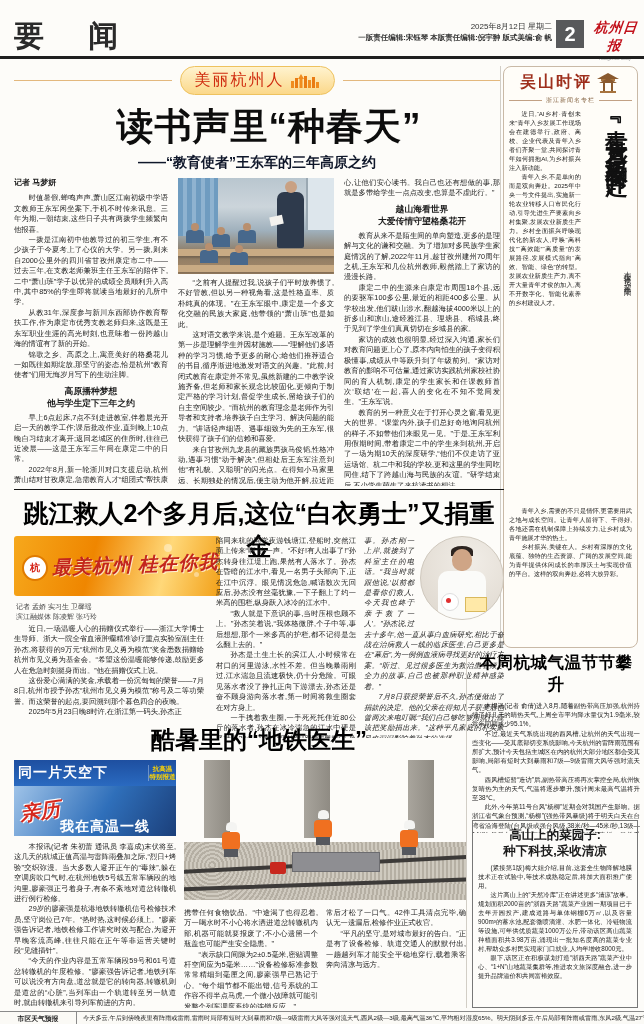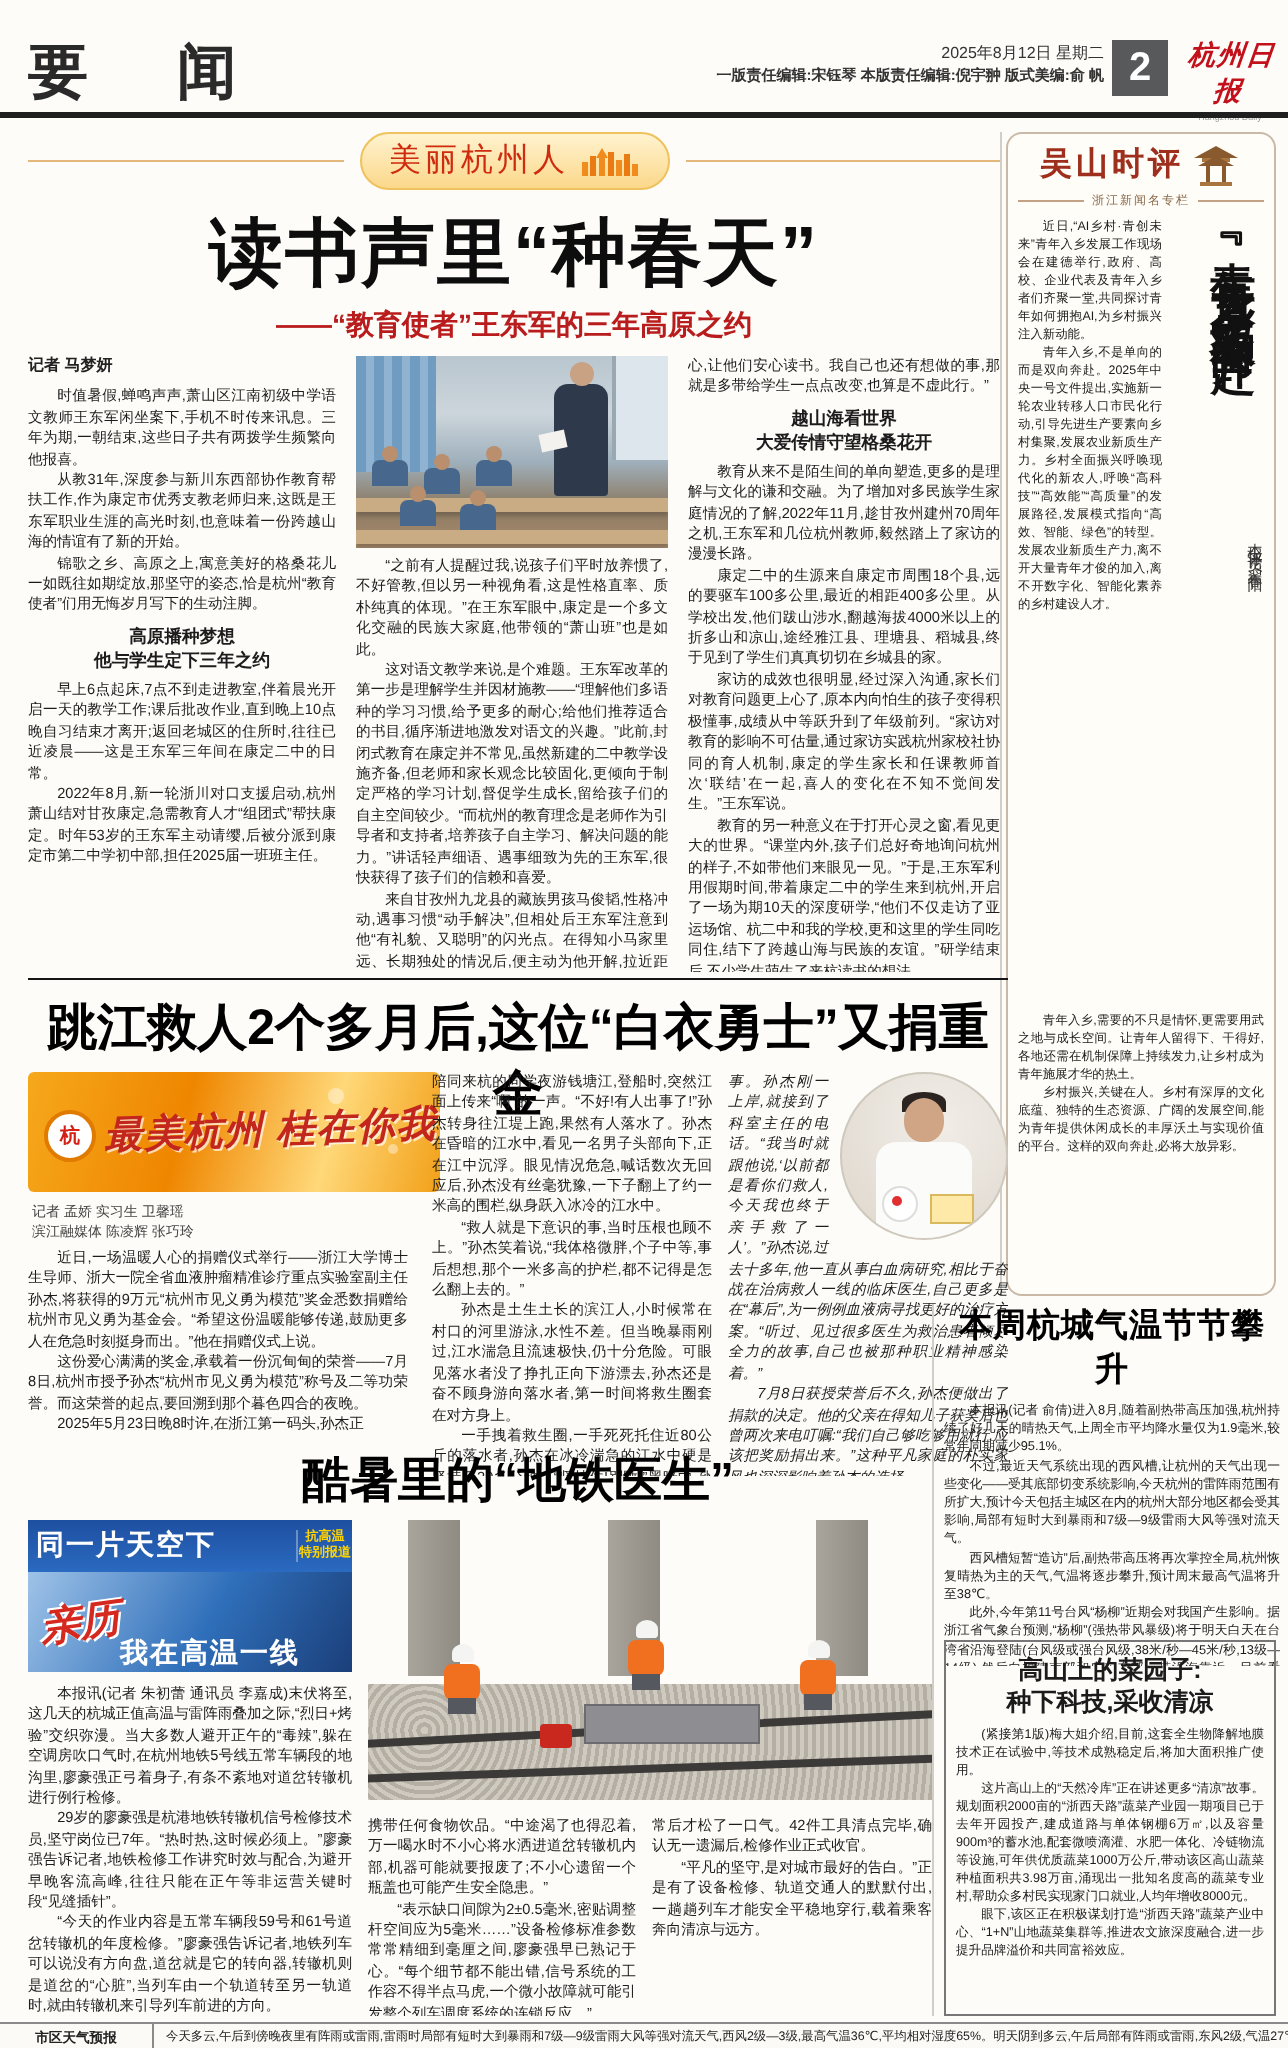--- a/index.html
+++ b/index.html
@@ -23,23 +23,23 @@
   .col p.noind{text-indent:0;}
   .colsub{font-weight:800;text-align:center;font-size:8.8px;line-height:12px;margin:4px 0;text-indent:0 !important;}
   .byline{font-size:8px;font-weight:700;text-indent:0 !important;margin-bottom:5px !important;color:#222;}
   
   .main-art{position:absolute;left:14px;top:66px;width:486px;height:420px;}
   .badge-row{position:absolute;left:0;top:0;width:100%;display:flex;align-items:center;}
   .badge-row .sideline{flex:1;height:1px;background:#e3b87e;}
   .badge{margin:0 8px;padding:3px 14px;background:linear-gradient(180deg,#fff3cf,#fbd88a);
          border:1px solid #eec25f;border-radius:15px;color:#cf2b0e;font-weight:400;font-size:16px;
          display:flex;align-items:center;gap:5px;letter-spacing:2px;}
-  .m-title{position:absolute;left:0;top:36px;width:100%;text-align:center;font-size:37px;font-weight:900;
+  .m-title{position:absolute;left:12px;top:36px;width:100%;text-align:center;font-size:37px;font-weight:900;
            color:#0d0d0d;letter-spacing:1px;}
-  .m-sub{position:absolute;left:0;top:88px;width:100%;text-align:center;font-size:14px;font-weight:600;color:#b91c1c;}
+  .m-sub{position:absolute;left:0;top:88px;width:100%;text-align:center;font-size:14px;font-weight:600;color:#0f172a;}
   
   .ph-class{position:relative;width:156px;height:96px;margin-bottom:4px;overflow:hidden;
             background:linear-gradient(180deg,#b9c6cf 0%,#ccd5db 30%,#9fb0bc 55%,#8c7a63 78%,#a78b6b 100%);}
   .curtain{position:absolute;left:0;top:0;width:40px;height:58px;
            background:repeating-linear-gradient(90deg,#6f9cc0 0 5px,#8fb3d0 5px 9px);}
   .windowp{position:absolute;right:0;top:0;width:26px;height:52px;background:#dde6ec;border-left:2px solid #9aa8b2;}
   .desk1,.desk2{position:absolute;left:0;width:100%;height:7px;background:#c9ab84;box-shadow:0 2px 2px #00000033;}
   .desk1{bottom:18px;} .desk2{bottom:2px;}
   .stud{position:absolute;width:18px;height:13px;background:#47688c;border-radius:4px 4px 0 0;}
   .stud::before{content:"";position:absolute;left:5px;top:-7px;width:8px;height:8px;border-radius:50%;background:#b98f6e;}
@@ -163,20 +163,21 @@
       </div>
       <div class="sideline"></div>
     </div>
     <div class="m-title">读书声里“种春天”</div>
     <div class="m-sub">——“教育使者”王东军的三年高原之约</div>
 
     <div class="col" style="left:0;top:112px;width:154px;height:308px;">
       <p class="byline">记者 马梦妍</p>
       <div>
           <p>时值暑假,蝉鸣声声,萧山区江南初级中学语文教师王东军闲坐案下,手机不时传来讯息。三年为期,一朝结束,这些日子共有两拨学生频繁向他报喜。</p>
+          <p>一拨是江南初中他教导过的初三学生,有不少孩子于今夏考上了心仪的大学。另一拨,则来自2000公里外的四川省甘孜州康定市二中——过去三年,在支教老师兼班主任王东军的陪伴下,二中“萧山班”学子以优异的成绩全员顺利升入高中,其中85%的学生即将就读当地最好的几所中学。</p>
           <p>从教31年,深度参与新川东西部协作教育帮扶工作,作为康定市优秀支教老师归来,这既是王东军职业生涯的高光时刻,也意味着一份跨越山海的情谊有了新的开始。</p>
           <p>锦歌之乡、高原之上,寓意美好的格桑花儿一如既往如期绽放,那坚守的姿态,恰是杭州“教育使者”们用无悔岁月写下的生动注脚。</p>
         </div>
       <div class="colsub">
         <div>高原播种梦想</div>
         <div>他与学生定下三年之约</div>
       </div>
       <div>
           <p>早上6点起床,7点不到走进教室,伴着晨光开启一天的教学工作;课后批改作业,直到晚上10点晚自习结束才离开;返回老城区的住所时,往往已近凌晨——这是王东军三年间在康定二中的日常。</p>
           <p>2022年8月,新一轮浙川对口支援启动,杭州萧山结对甘孜康定,急需教育人才“组团式”帮扶康定。时年53岁的王东军主动请缨,后被分派到康定市第二中学初中部,担任2025届一班班主任。</p>

